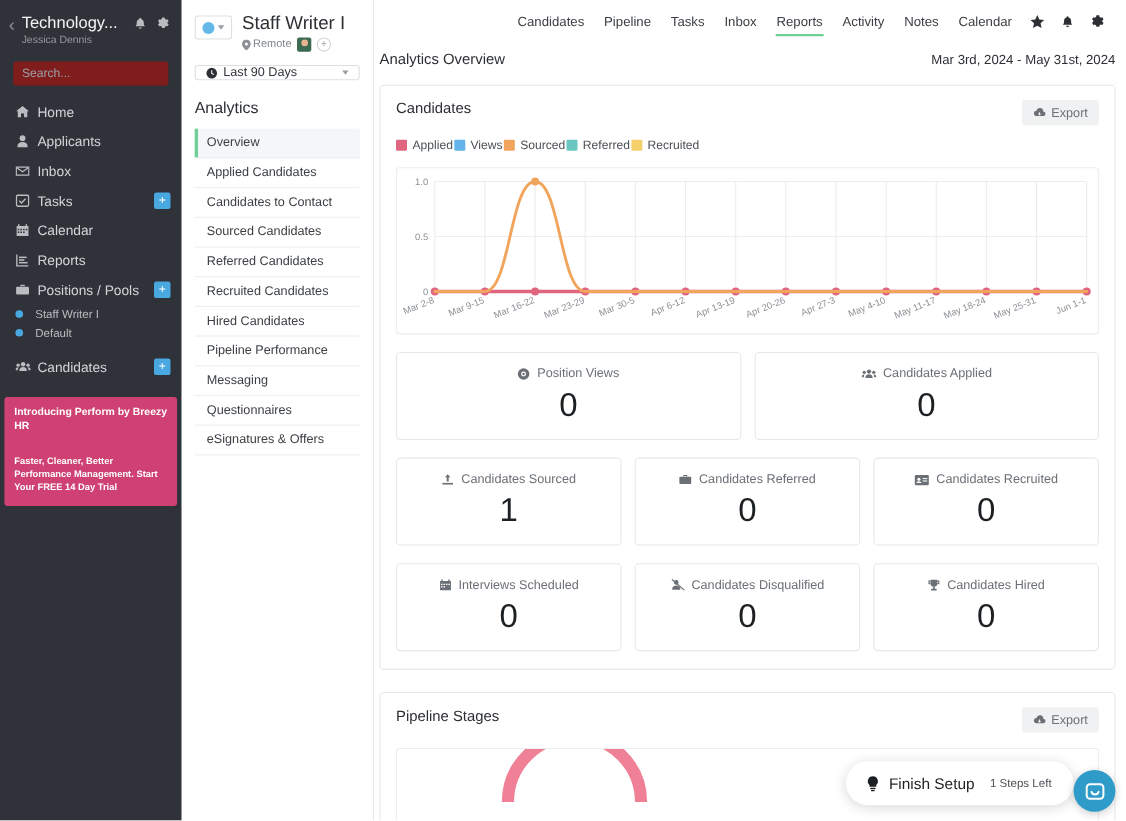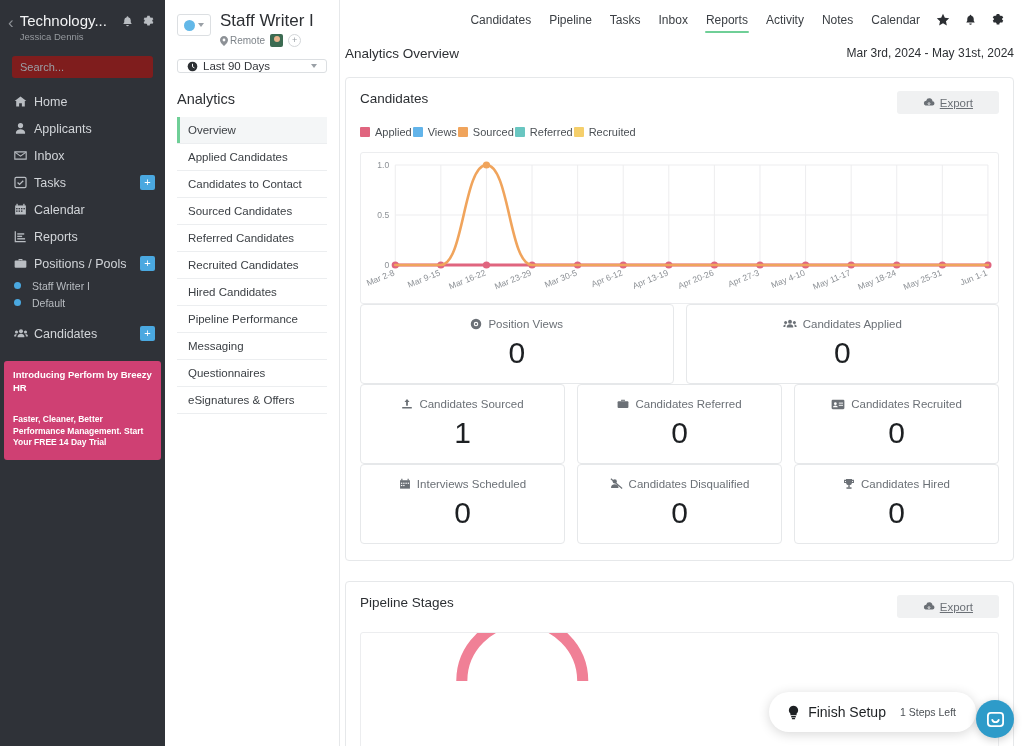--- a/index.html
+++ b/index.html
@@ -121,44 +121,44 @@
   .tn-item {
     font-size: 12px; color: #3c4045; padding: 0 9px;
     height: 40px; line-height: 40px; cursor: pointer; position: relative;
   }
   .tn-item.active::after {
     content:''; position:absolute; left:8px; right:8px; bottom:7px; height:2.5px; background:#6fcf97; border-radius:2px;
   }
   .tn-ico { padding: 0 7px; height: 40px; display: flex; align-items: center; cursor: pointer; }
 
   .ov-head {
-    display: flex; align-items: flex-start; justify-content: space-between;
+    display: flex; align-items: flex-end; justify-content: space-between;
     padding: 6px 10px 0 5px; margin: 0 0 0 0;
   }
   .ov-title { font-size: 13.5px; color: #2c2f33; }
   .ov-date { font-size: 12px; color: #2c2f33; }
 
   .card {
     margin: 16px 10px 0 5px; border: 1px solid #e6e8ea; border-radius: 4px;
     background: #fff; padding: 13px 14px 16px 14px;
   }
   .card-head { display: flex; align-items: flex-start; justify-content: space-between; }
   .card-title { font-size: 13.5px; color: #2c2f33; }
   .export-btn {
     background: #f0f1f2; border-radius: 3px; height: 23px;
-    display: flex; align-items: center; gap: 5px; padding: 0 26px;
-    font-size: 11.5px; color: #6b7076; cursor: pointer; text-decoration: underline;
+    display: flex; align-items: center; gap: 5px; padding: 0 10px;
+    font-size: 11.5px; color: #6b7076; cursor: pointer;
   }
   .legend { display: flex; align-items: center; gap: 1px; margin-top: 12px; }
   .lg { display: flex; align-items: center; gap: 5px; font-size: 11px; color: #4b5055; }
   .lg-sw { width: 10px; height: 10px; border-radius: 1px; }
 
   .chart-wrap { margin-top: 14px; border: 1px solid #ecedef; border-radius: 3px; height: 152px; position: relative; }
 
-  .stat-grid { display: flex; gap: 12px; }
+  .stat-grid { display: flex; gap: 12px; margin-top: 16px; }
   .stat {
     flex: 1; border: 1px solid #e6e8ea; border-radius: 4px;
     padding: 13px 8px 14px 8px; text-align: center;
   }
   .stat-label {
     font-size: 11.5px; color: #6b7076; display: flex; align-items: center;
     justify-content: center; gap: 6px;
   }
   .stat-val { font-size: 30px; color: #1d2023; font-weight: 300; margin-top: 7px; line-height: 32px; }
 

